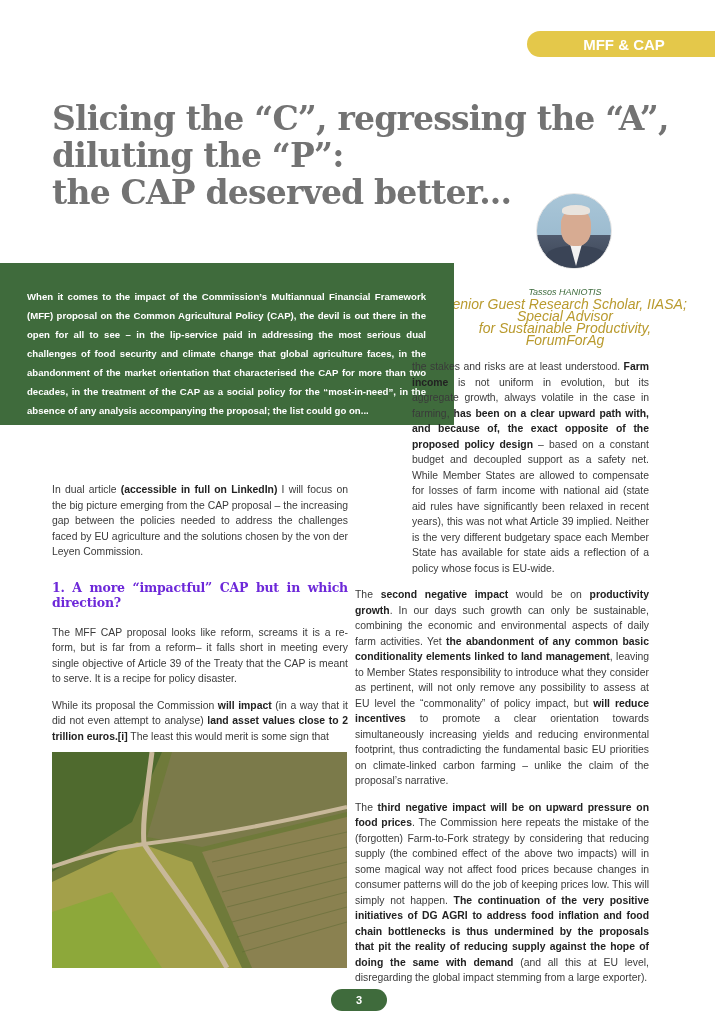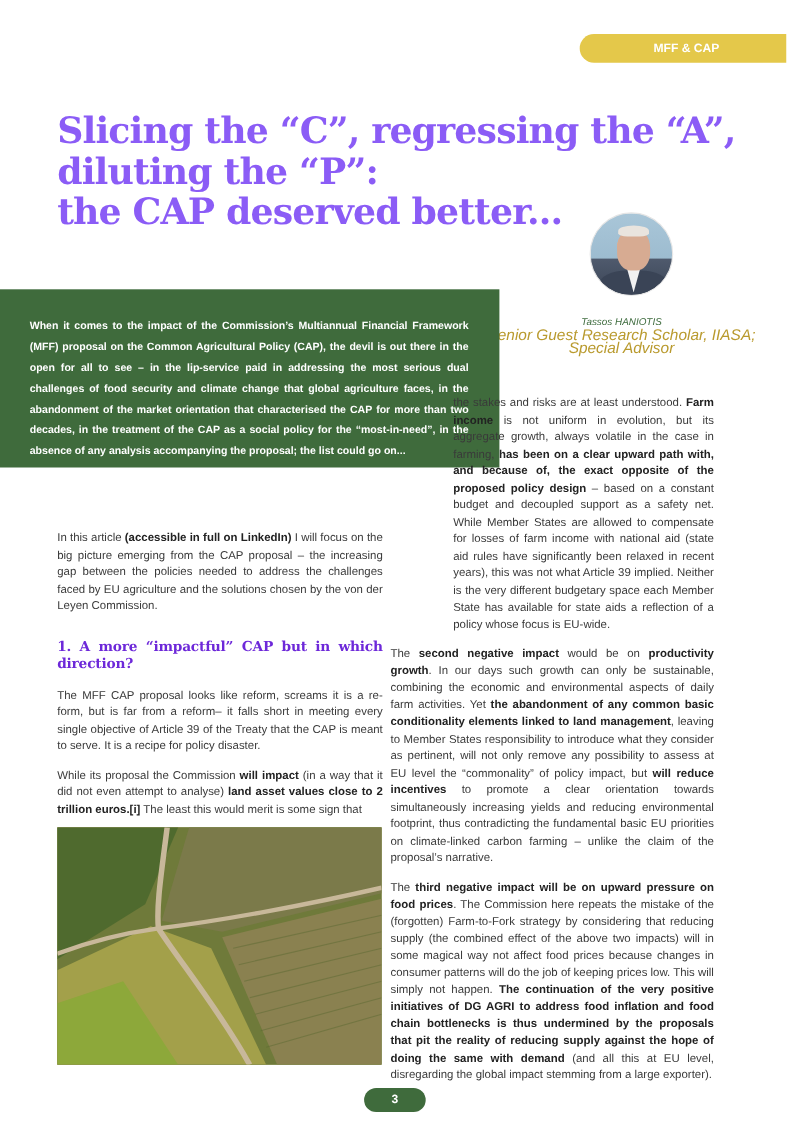--- a/index.html
+++ b/index.html
@@ -2,28 +2,28 @@
 <html><head>
 <meta charset="utf-8">
 <style>
   * { box-sizing: border-box; margin: 0; padding: 0; }
   html, body { width: 715px; height: 1024px; background: #ffffff; overflow: hidden; }
   body { position: relative; font-family: "Liberation Sans", sans-serif; color: #333; }
 
   .tag {
     position: absolute; left: 527px; top: 31px; width: 188px; height: 26px;
     background: #e4c84a; border-radius: 13px 0 0 13px;
-    color: #ffffff; font-weight: bold; font-size: 11px;
+    color: #ffffff; font-weight: bold; font-size: 15px;
     display: flex; align-items: center; justify-content: center;
     padding-left: 6px;
   }
 
   .title {
     position: absolute; left: 52px; top: 100px; width: 520px;
-    font-family: "DejaVu Serif", serif; color: #8b5cf6;
+    font-family: "DejaVu Serif", serif; color: #737373;
     font-size: 33px; line-height: 37px; letter-spacing: -0.8px;
   }
   .title div { white-space: nowrap; }
 
   .photo {
     position: absolute; left: 536px; top: 193px; width: 76px; height: 76px;
     border-radius: 50%; overflow: hidden;
     background: radial-gradient(circle at 50% 40%, #d9b49b 0 22%, transparent 23%),
                 linear-gradient(#a9c6d8 0%, #9dbcd0 55%, #4f5a6d 56%, #3b4556 100%);
     border: 1px solid #e5e5e5;
@@ -92,26 +92,27 @@
 <div class="photo">
   <div class="suit"></div>
   <div class="shirt"></div>
   <div class="head"></div>
   <div class="hair"></div>
 </div>
 
 <div class="author">
   <div class="name">Tassos HANIOTIS</div>
   <div class="role">Senior Guest Research Scholar, IIASA; Special Advisor</div>
+  <div class="role">for Sustainable Productivity, ForumForAg</div>
 </div>
 
 <div class="lead-box">When it comes to the impact of the Commission’s Multiannual Financial Framework (MFF) proposal on the Common Agricultural Policy (CAP), the devil is out there in the open for all to see – in the lip-service paid in addressing the most serious dual challenges of food security and climate change that global agriculture faces, in the abandonment of the market orientation that characterised the CAP for more than two decades, in the treatment of the CAP as a social policy for the “most-in-need”, in the absence of any analysis accompanying the proposal; the list could go on...</div>
 
 <div class="col col-left">
-  <p><span>In this article </span><b>(accessible in full on LinkedIn)</b><span> I will focus on the big picture emerging from the CAP proposal – the increasing gap between the policies needed to address the challenges faced by EU agriculture and the solutions chosen by the von der Leyen Commission.</span></p>
+  <p><span>In dual article </span><b>(accessible in full on LinkedIn)</b><span> I will focus on the big picture emerging from the CAP proposal – the increasing gap between the policies needed to address the challenges faced by EU agriculture and the solutions chosen by the von der Leyen Commission.</span></p>
   <div class="h1">1. A more “impactful” CAP but in which direction?</div>
   <p>The MFF CAP proposal looks like reform, screams it is a re-form, but is far from a reform– it falls short in meeting every single objective of Article 39 of the Treaty that the CAP is meant to serve. It is a recipe for policy disaster.</p>
   <p><span>While its proposal the Commission </span><b>will impact</b><span> (in a way that it did not even attempt to analyse) </span><b>land asset values close to 2 trillion euros.[i]</b><span> The least this would merit is some sign that</span></p>
 </div>
 
 <div class="farm-img">
   <svg viewBox="0 0 295 216" preserveAspectRatio="none">
     <rect x="0" y="0" width="295" height="216" fill="#6f7a3a"></rect>
     <polygon points="0,0 110,0 80,70 0,120" fill="#4f6a2e"></polygon>
     <polygon points="120,0 295,0 295,60 150,95 95,85" fill="#7b7a4a"></polygon>

